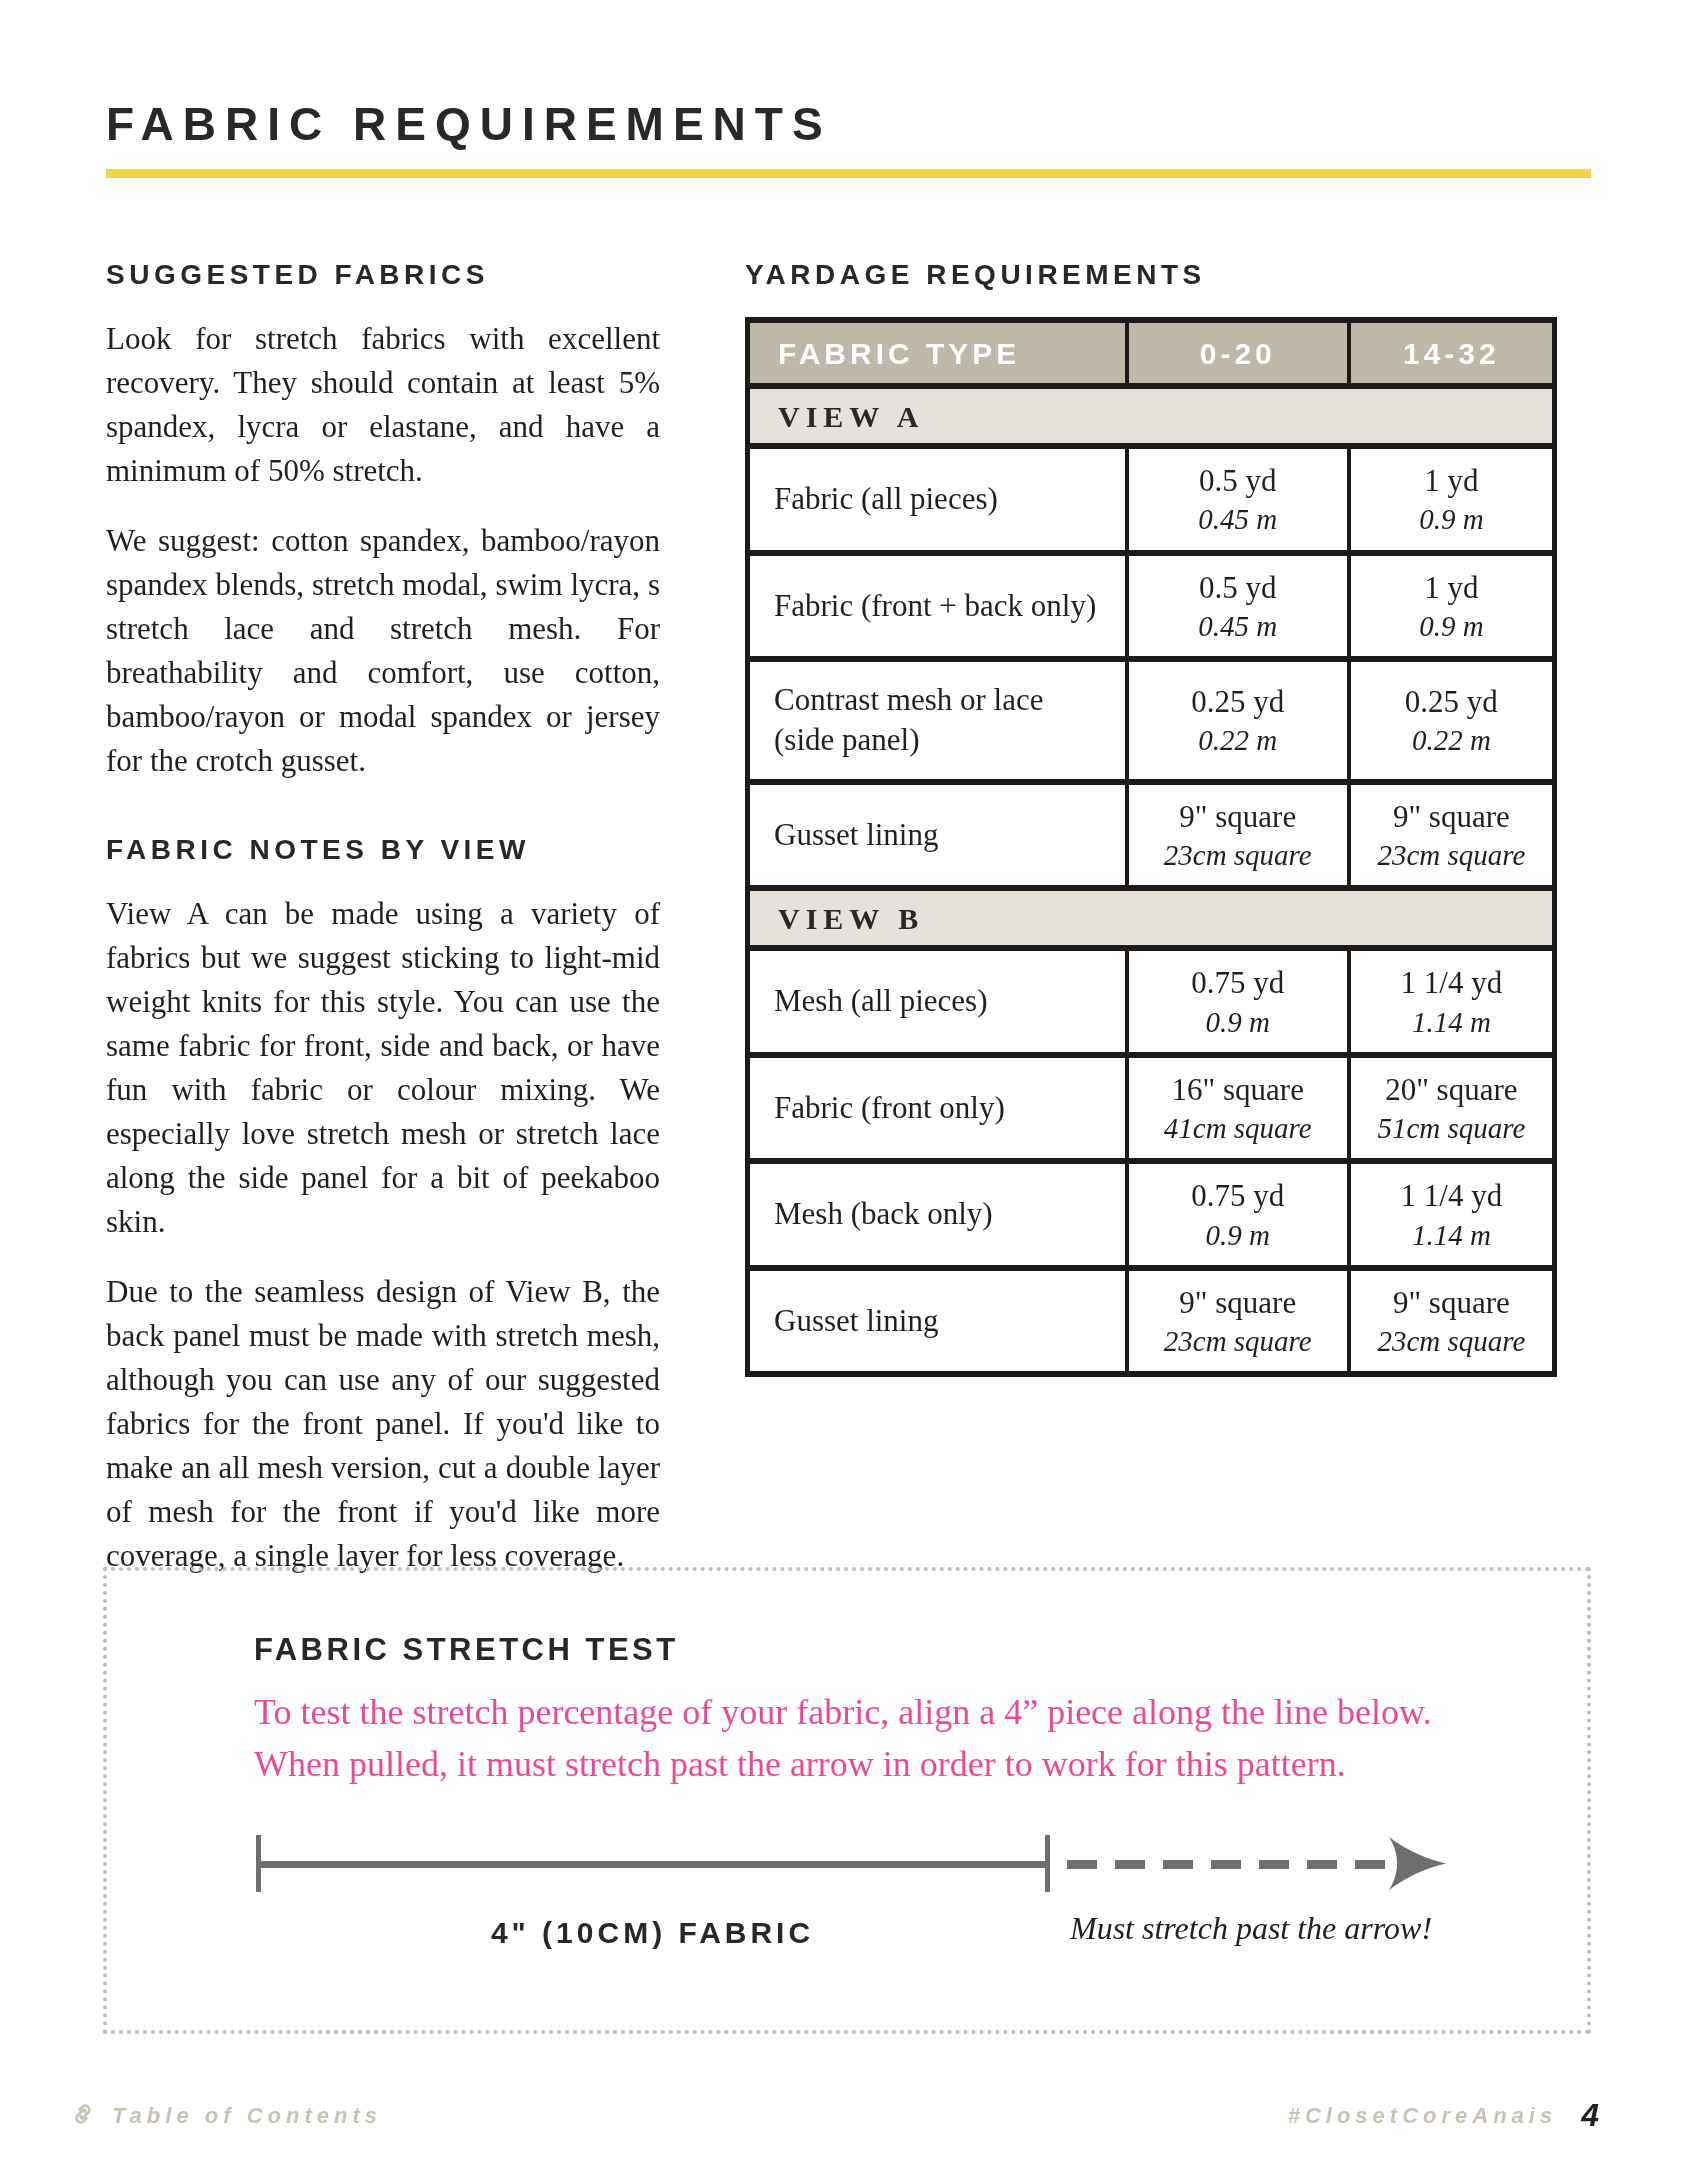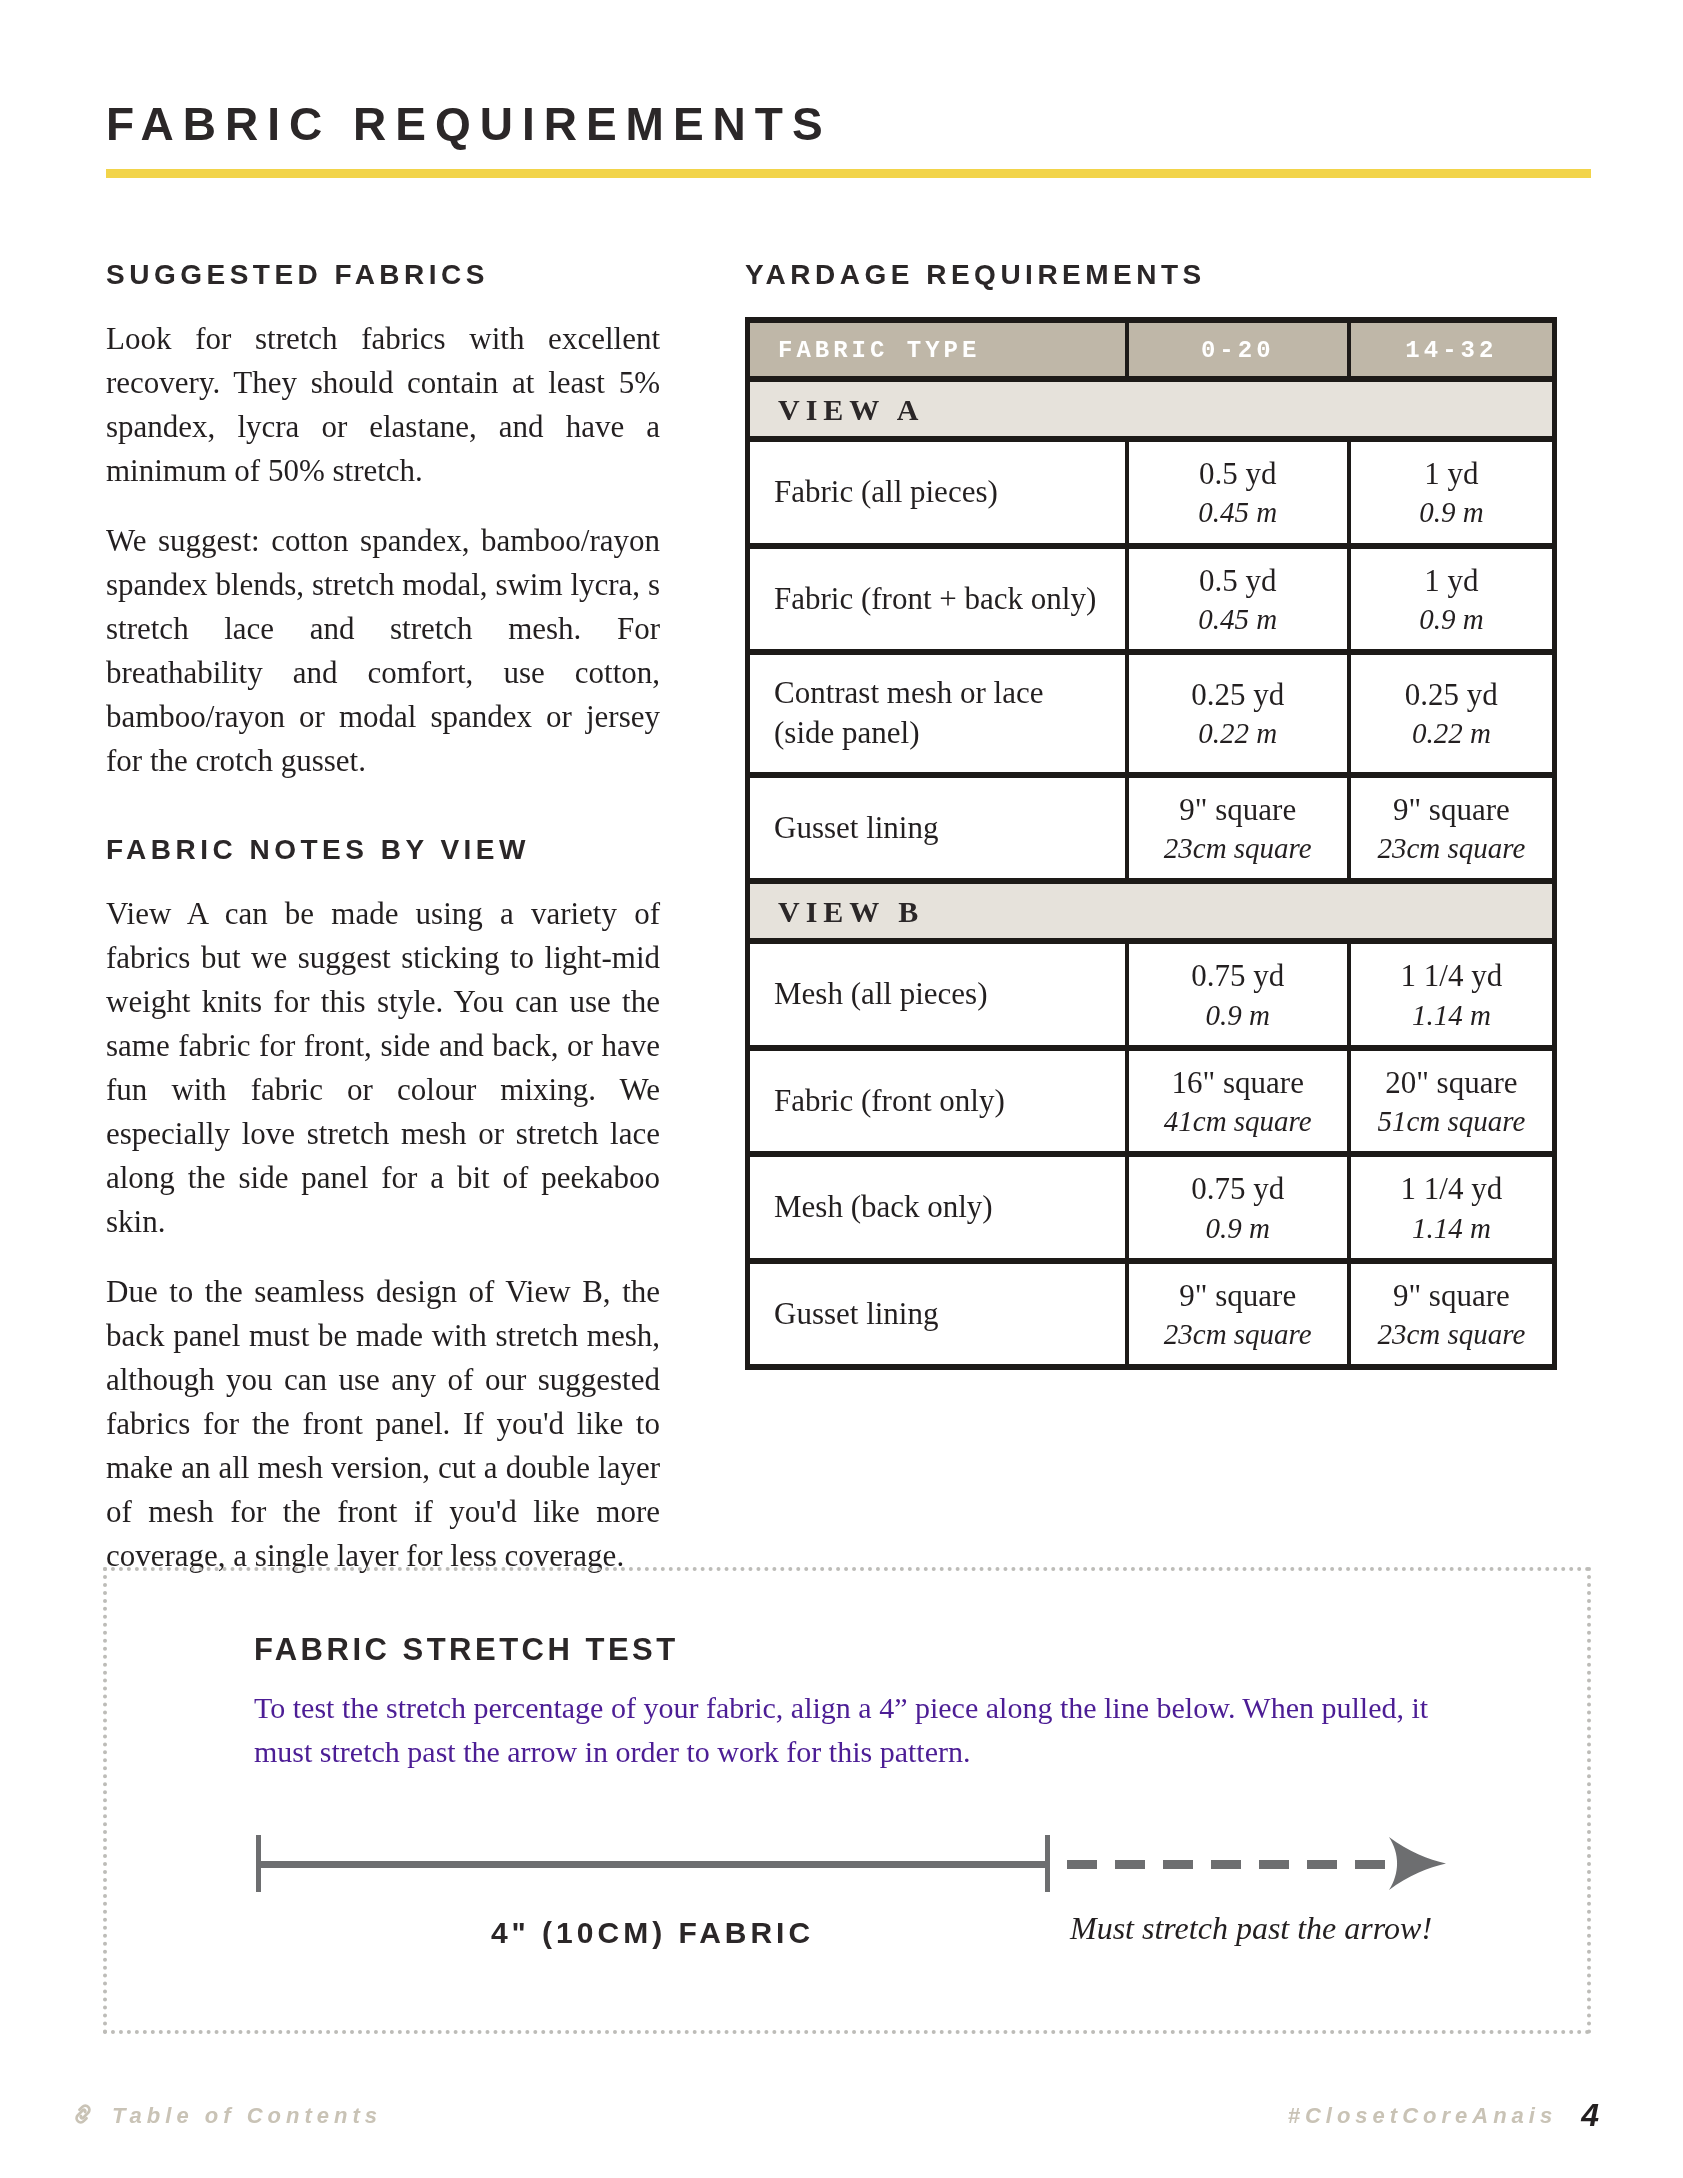--- a/index.html
+++ b/index.html
@@ -40,22 +40,22 @@
   
   .yardage-table {
     width:812px; border-collapse:collapse; margin-top:14px;
     border:5px solid #1d1a18;
   }
   .yardage-table th, .yardage-table td {
     border:4px solid #1d1a18; border-top-width:6px; border-bottom-width:6px;font-family:Liberation Serif, serif;
   }
   .yardage-table th {
     background:#BFB7A8; color:#ffffff;
-    font-family:Liberation Mono, monospace;
-    font-size:24px; font-weight:700; letter-spacing:4px;
+    font-family:Liberation Sans, sans-serif;
+    font-size:30px; font-weight:700; letter-spacing:4px;
     padding:14px 10px 12px 10px; text-align:center;
   }
   .yardage-table th.fabric-type { text-align:left; padding-left:28px; width:47%; }
   .yardage-table th.size-col { width:27.5%; }
   .band-cell {
     background:#E6E2DB; color:#2b2728;
     font-family:"Liberation Sans", sans-serif;
     font-size:30px; font-weight:600; letter-spacing:6px;
     padding:11px 10px 9px 28px; text-align:left;
   }
@@ -71,21 +71,21 @@
     position:absolute; left:96px; top:1567px; width:1488px; height:467px;
     border:4px dotted #bdbcb8;
   }
   .stretch-heading {
     position:absolute; left:147px; top:61px;
     font-family:"Liberation Sans", sans-serif;
     font-size:31px; font-weight:700; letter-spacing:3.5px; color:#2b2728;
   }
   .stretch-body {
     position:absolute; left:147px; top:115px; width:1188px;
-    font-size:30px; line-height:1.45; color:#4c1d95;
+    font-size:36px; line-height:1.45; color:#ec4899;
   }
   .diagram { position:absolute; left:0; top:240px; width:100%; height:198px; }
   .tick { position:absolute; width:5px; height:57px; background:#6d6e70; top:24px; }
   .tick-left { left:149px; }
   .tick-mid  { left:938px; }
   .bar-solid { position:absolute; left:149px; top:50px; width:793px; height:7px; background:#6d6e70; }
   .bar-dashed {
     position:absolute; left:960px; top:49px; width:325px; height:9px;
     background:repeating-linear-gradient(90deg,#6d6e70 0 30px, transparent 30px 48px);
   }

